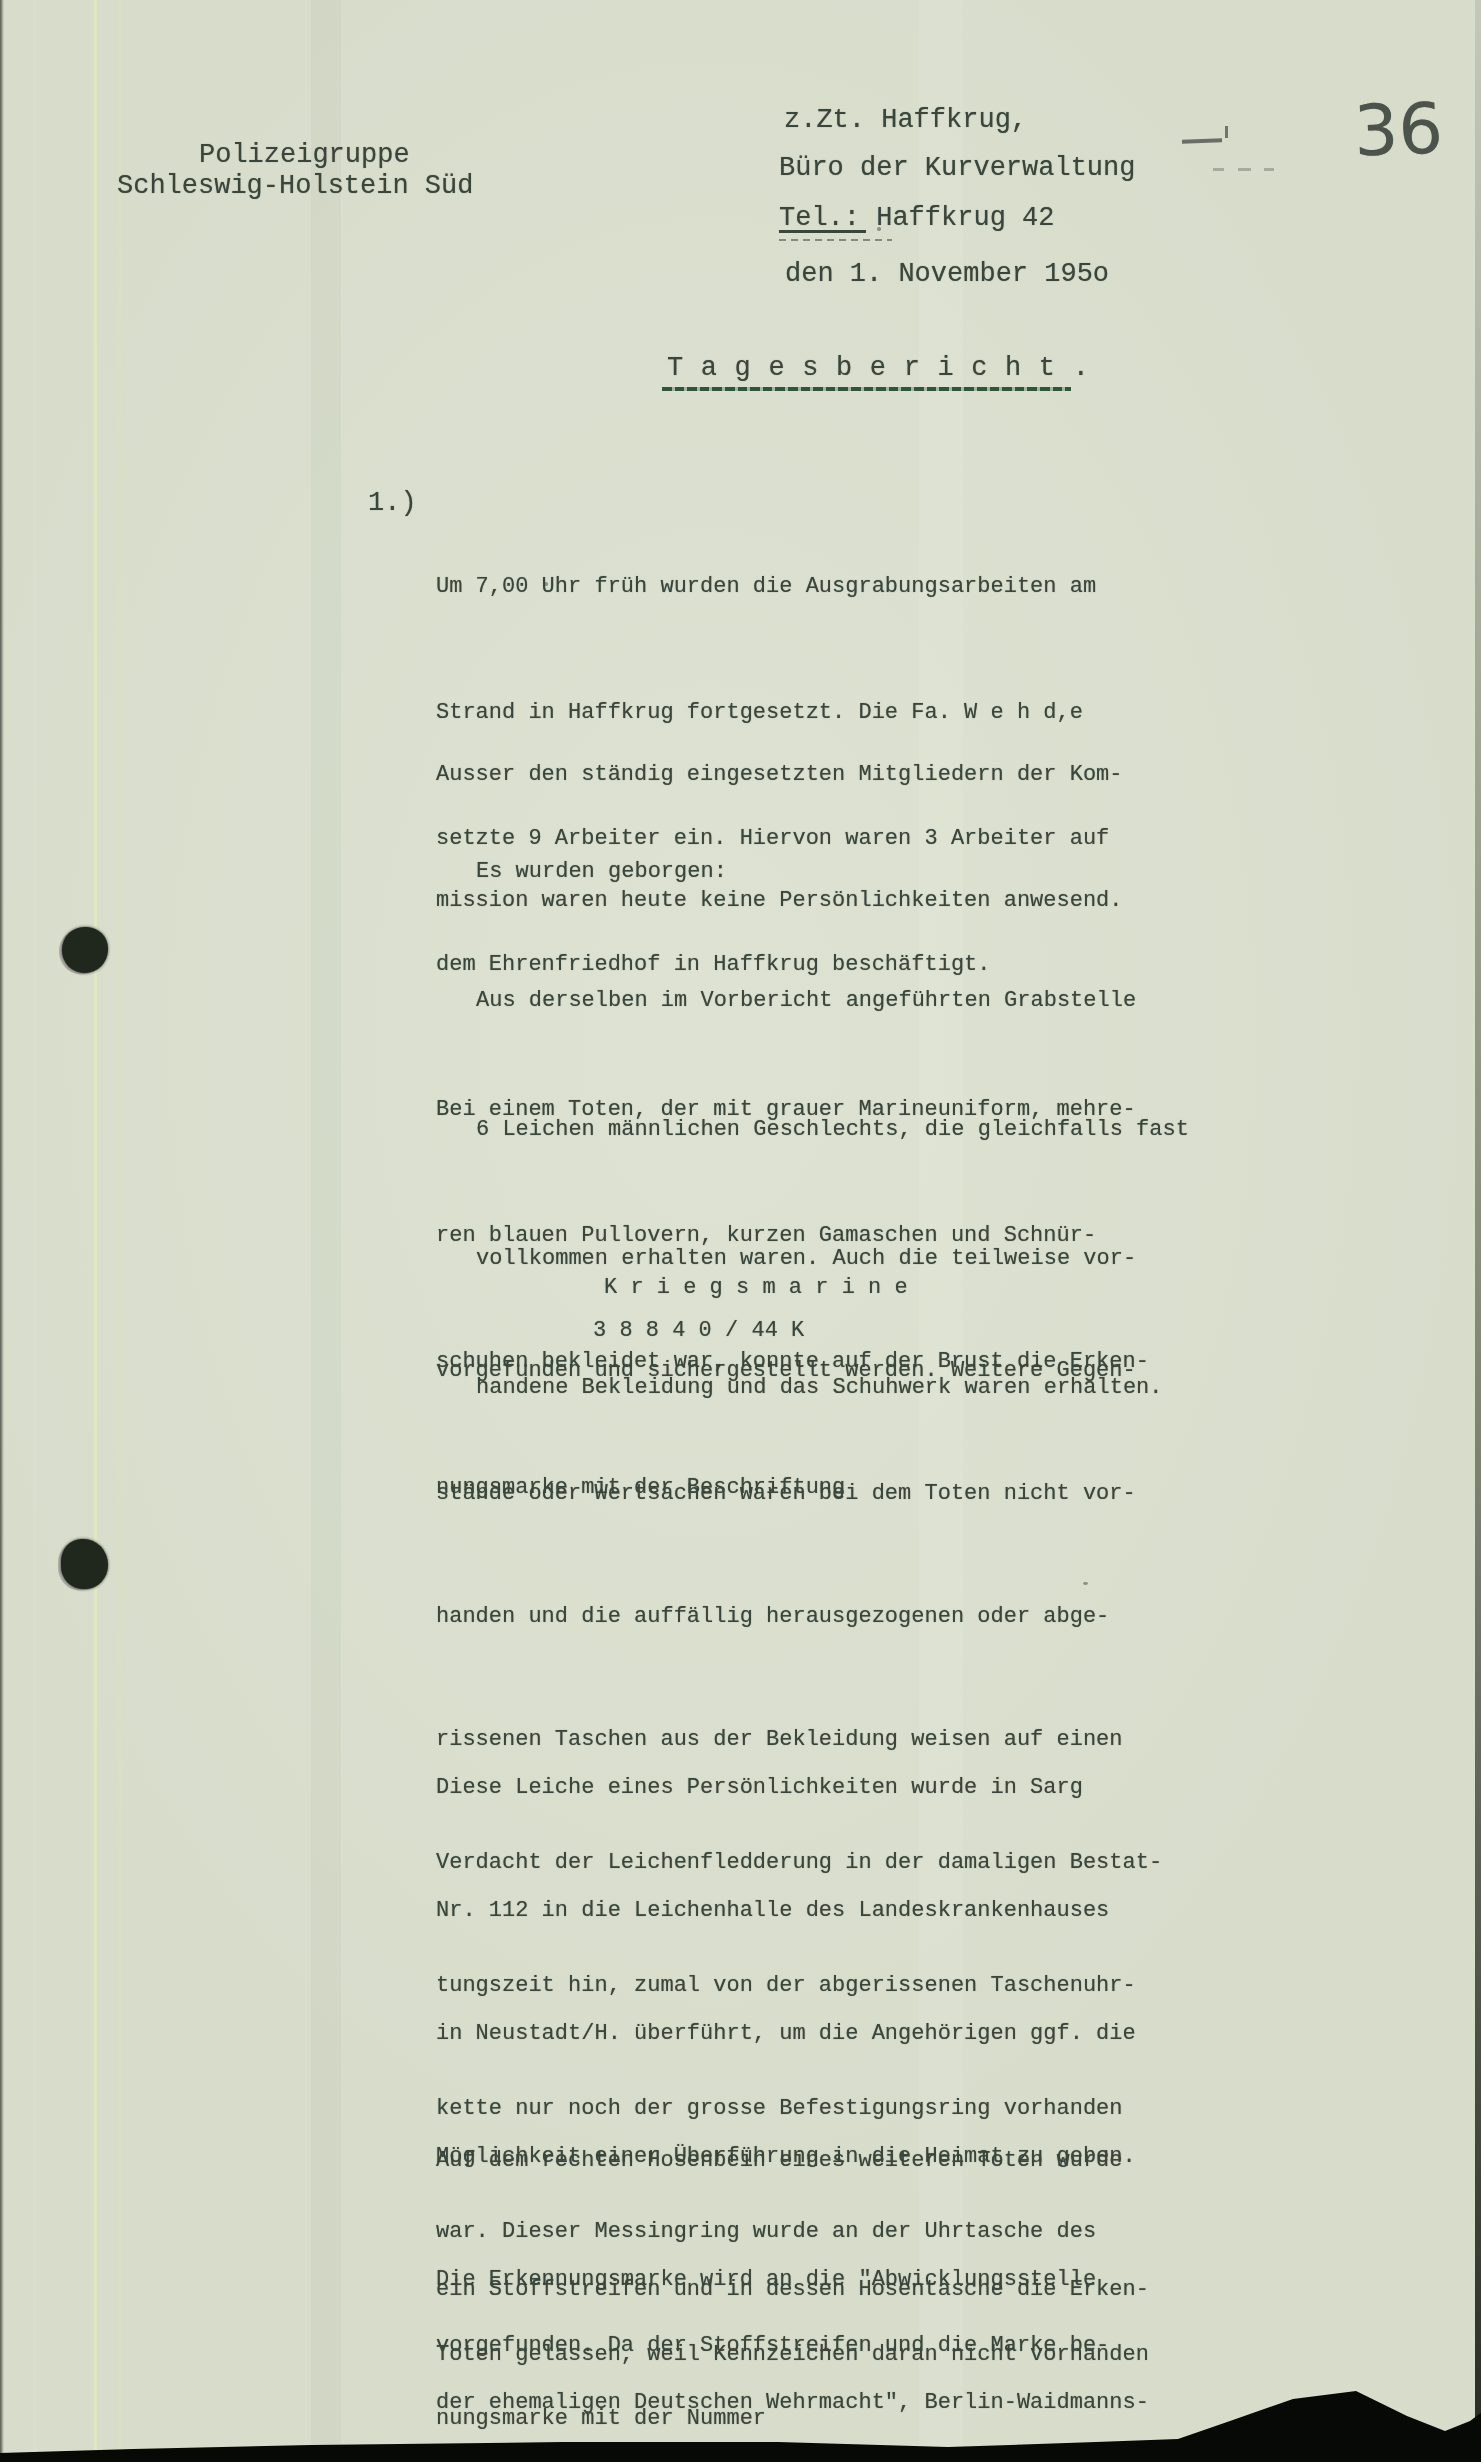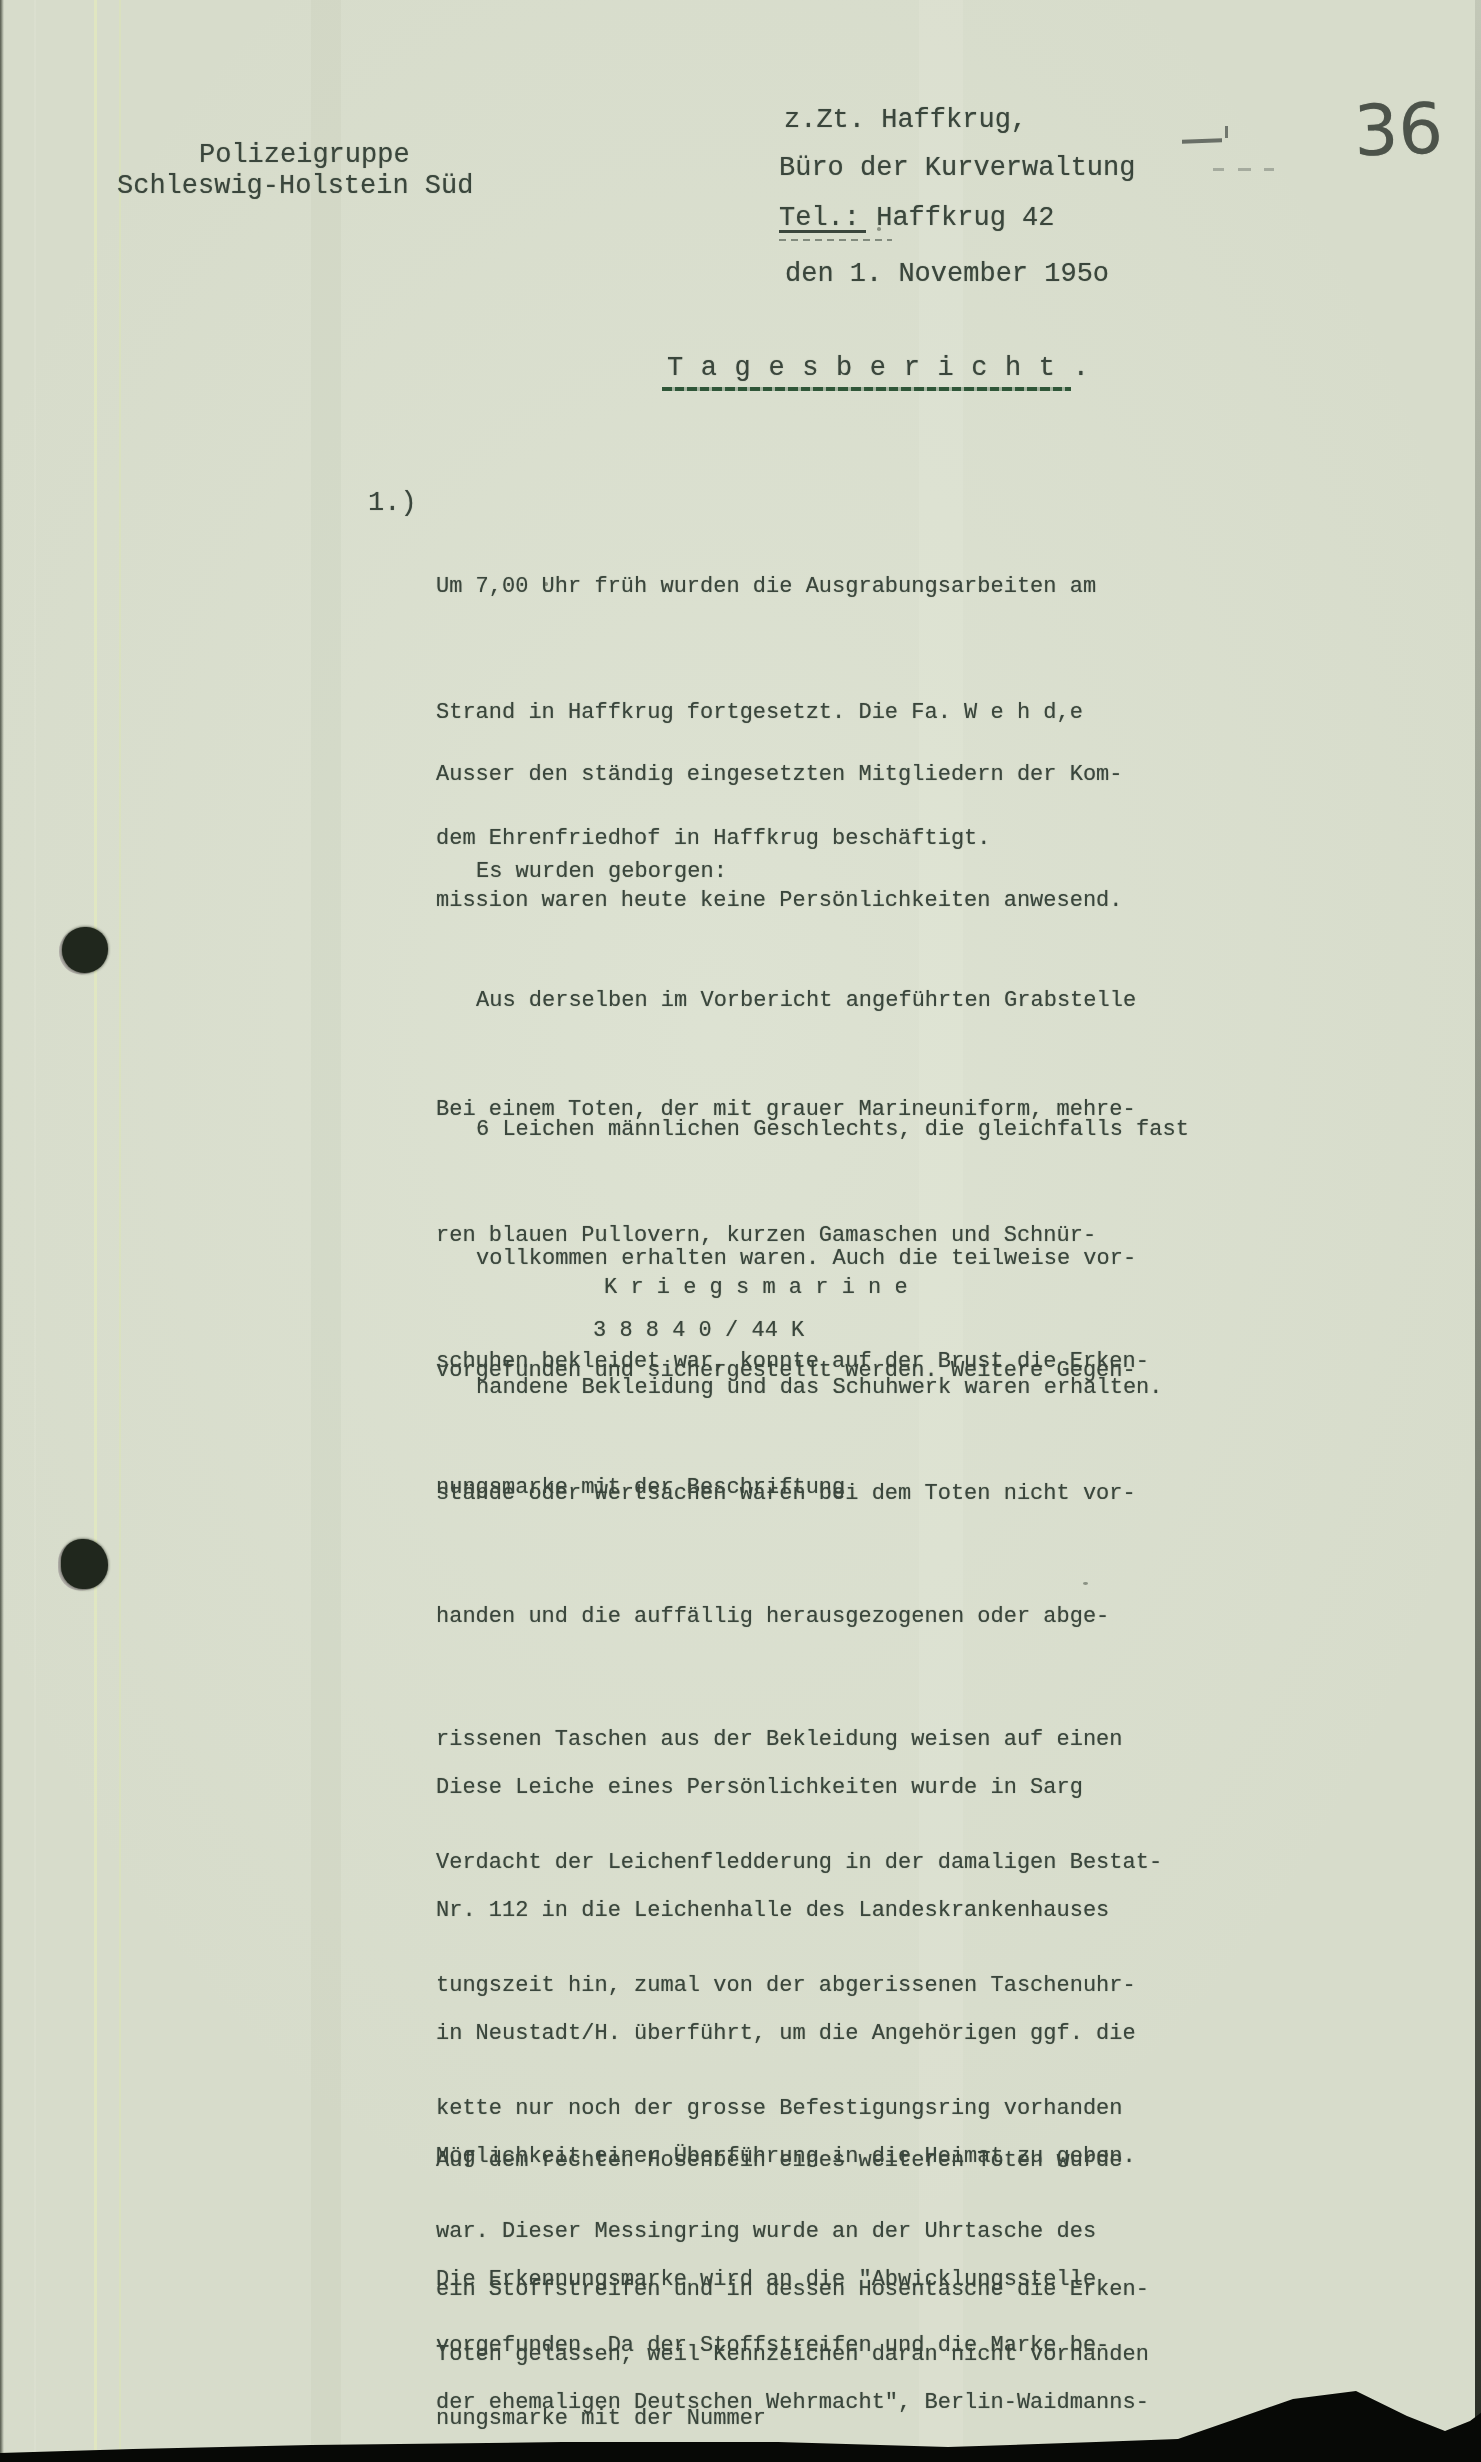--- a/index.html
+++ b/index.html
@@ -84,20 +84,21 @@
   <div class="pencil2 c"></div>
 
   <div class="txt title" style="left:667px;top:347px;">T a g e s b e r i c h t .</div>
   <div class="title-underline"></div>
 
   <div class="txt" style="left:368px;top:482px;">1.)</div>
 
   <div class="para lh57" style="top:482px;">
     <div class="ln">Um 7,00 Uhr früh wurden die Ausgrabungsarbeiten am</div>
     <div class="ln">Strand in Haffkrug fortgesetzt. Die Fa. W e h d,e</div>
+    <div class="ln">setzte 9 Arbeiter ein. Hiervon waren 3 Arbeiter auf</div>
     <div class="ln">dem Ehrenfriedhof in Haffkrug beschäftigt.</div>
   </div>
 
   <div class="para lh57" style="top:670px;">
     <div class="ln">Ausser den ständig eingesetzten Mitgliedern der Kom-</div>
     <div class="ln">mission waren heute keine Persönlichkeiten anwesend.</div>
   </div>
 
   <div class="para lh58" style="top:764px;margin-left:40px;">
     <div class="ln">Es wurden geborgen:</div>

